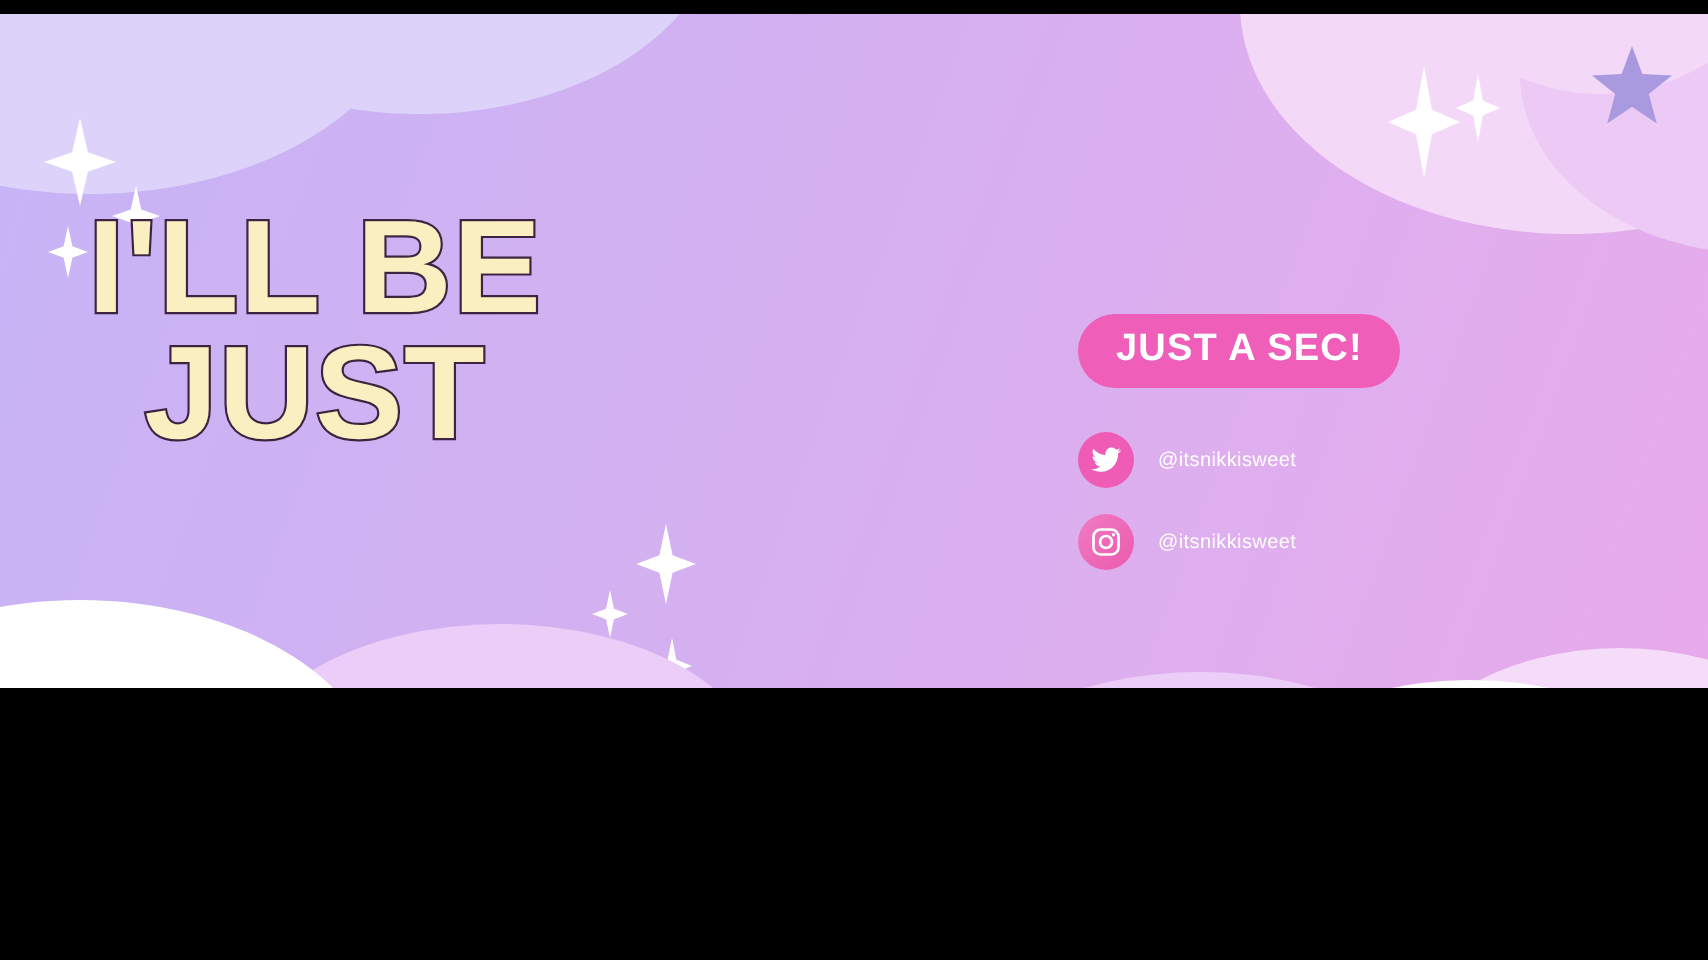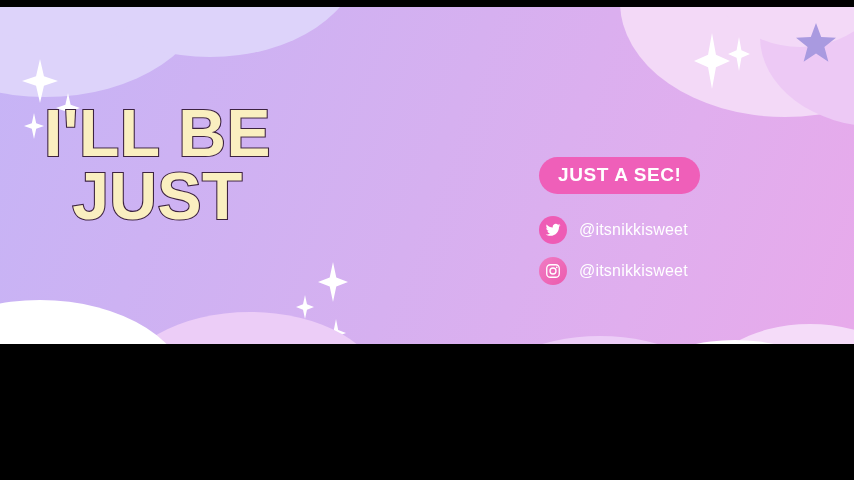--- a/index.html
+++ b/index.html
@@ -166,21 +166,21 @@
     justify-content: center;
     flex: 0 0 auto;
   }
   .social-badge.ig {
     background: linear-gradient(135deg, #f07cc4 0%, #ec5aad 100%);
   }
   .social-badge svg { display: block; }
   .handle {
     margin-left: 12px;
     color: #ffffff;
-    font-size: 16px;
+    font-size: 10px;
     letter-spacing: 0.2px;
     white-space: nowrap;
   }
 </style>
 </head>
 <body>
 
 <div id="stage">
 
   <div class="bg">

